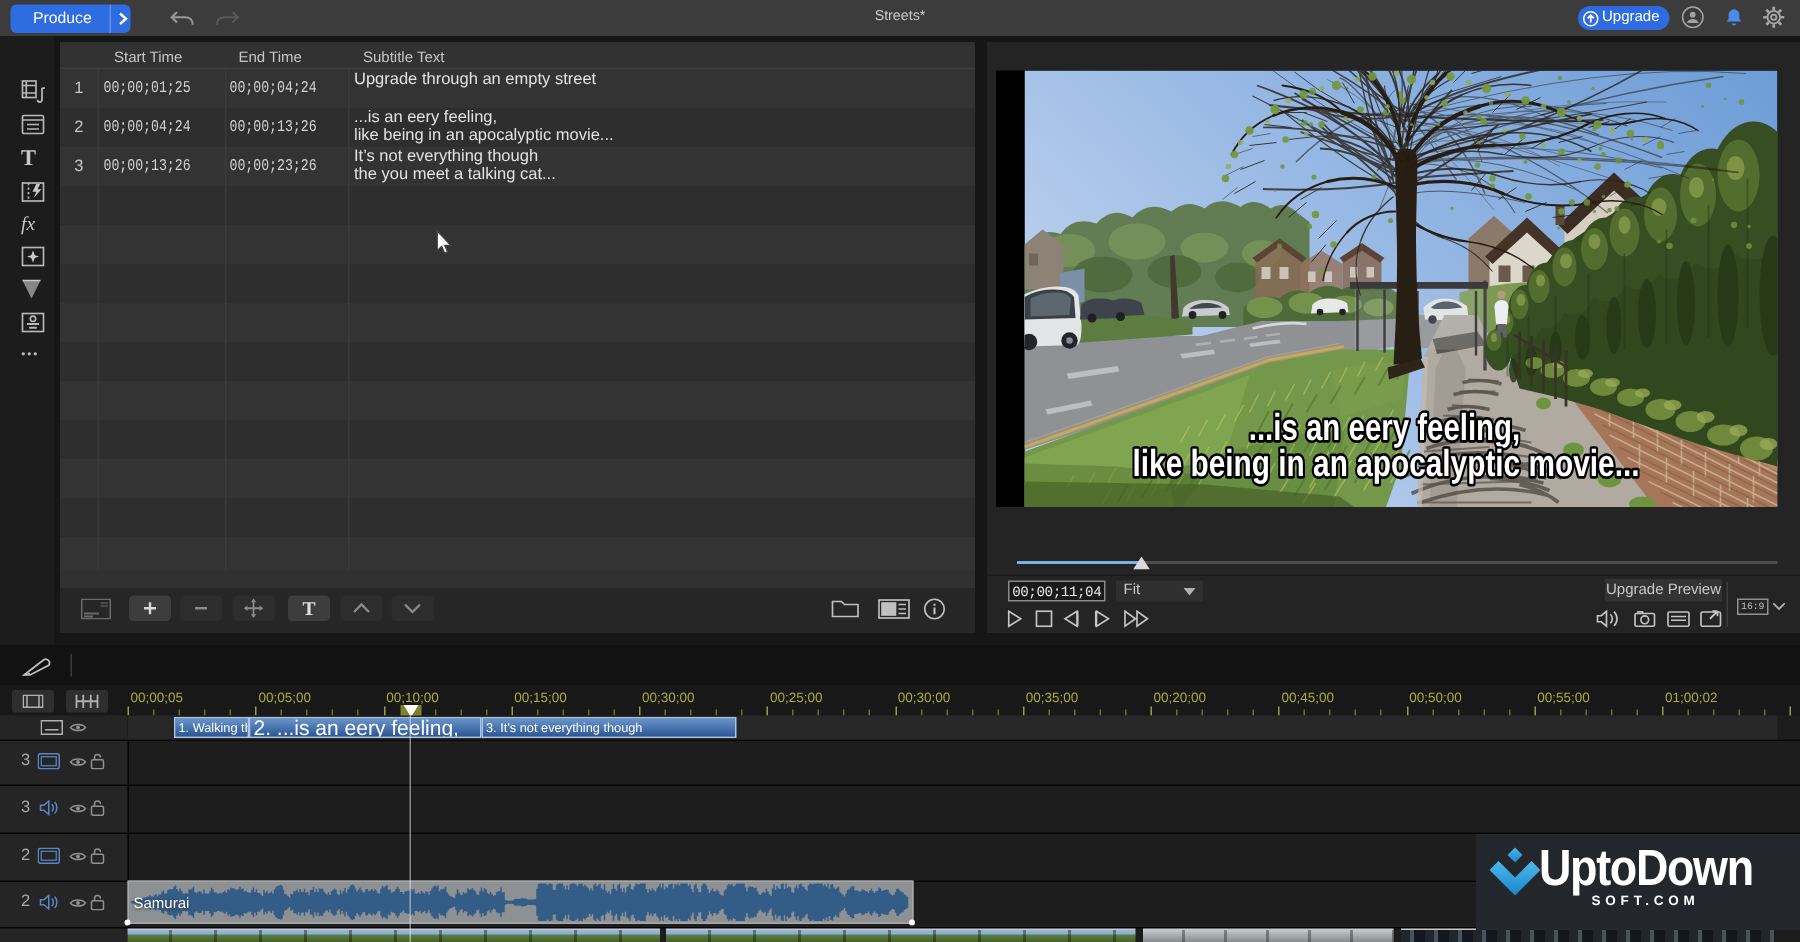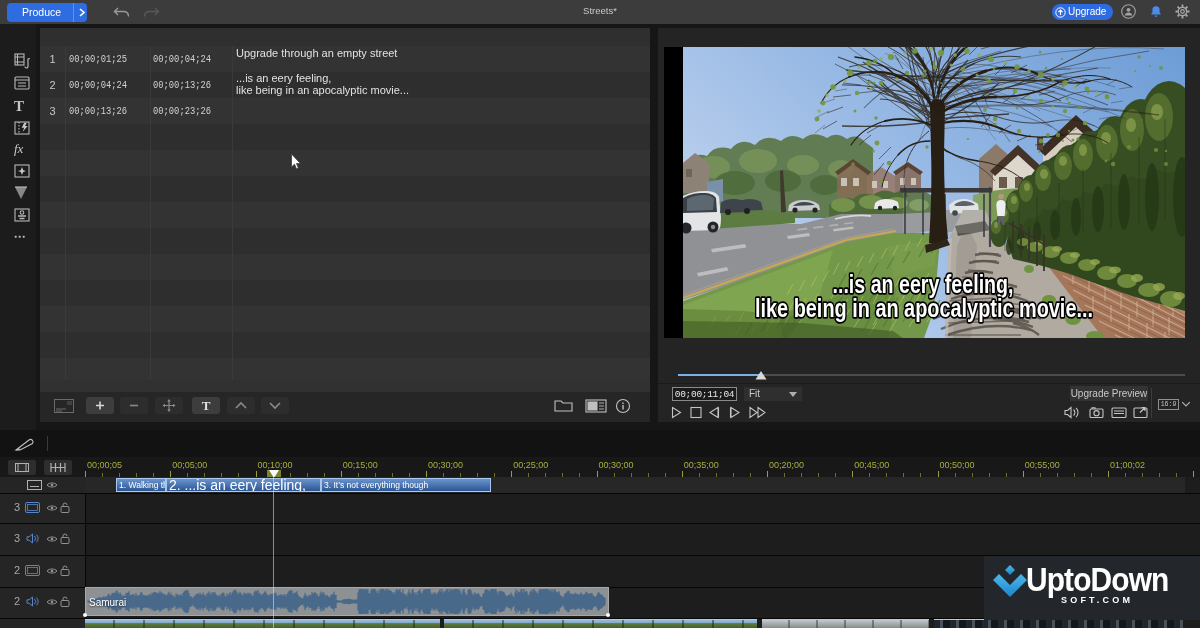--- a/index.html
+++ b/index.html
@@ -98,20 +98,25 @@
           <circle cx="8" cy="4.5" r="1.8"></circle>
         </g>
       </svg></div>
     <div class="abs" style="left: 14px; top: 208px;">
       <div style="color: rgb(184, 184, 184); font-size: 5px; letter-spacing: 1px; line-height: 8px;">●●●</div>
     </div>
   </div>
 
 <div class="abs" style="left:40px;top:28px;width:610px;height:394px;background:#2f2f2f" id="panel">
 
+  <div class="abs" style="left:0;top:2px;width:610px;height:16px;background:#323232;border-bottom:1px solid #3d3d3d;color:#c6c6c6;font-size:10px">
+    <span class="abs" style="left:36px;top:3px">Start Time</span>
+    <span class="abs" style="left:119px;top:3px">End Time</span>
+    <span class="abs" style="left:202px;top:3px">Subtitle Text</span>
+  </div>
   <div id="rows">
       <div class="abs" style="left:0;top:18px;width:610px;height:26px;background:#333333"></div>
       <div class="abs" style="left:0;top:44px;width:610px;height:26px;background:#2e2e2e"></div>
       <div class="abs" style="left:0;top:70px;width:610px;height:26px;background:#333333"></div>
       <div class="abs" style="left:0;top:96px;width:610px;height:26px;background:#2e2e2e"></div>
       <div class="abs" style="left:0;top:122px;width:610px;height:26px;background:#333333"></div>
       <div class="abs" style="left:0;top:148px;width:610px;height:26px;background:#2e2e2e"></div>
       <div class="abs" style="left:0;top:174px;width:610px;height:26px;background:#333333"></div>
       <div class="abs" style="left:0;top:200px;width:610px;height:26px;background:#2e2e2e"></div>
       <div class="abs" style="left:0;top:226px;width:610px;height:26px;background:#333333"></div>
@@ -130,20 +135,21 @@
   <div class="abs mono" style="left:29px;top:18px;color:#d2d2d2;font-size:11px;line-height:26px;transform:scaleX(0.8);transform-origin:left center">00;00;01;25</div>
   <div class="abs mono" style="left:112.5px;top:18px;color:#d2d2d2;font-size:11px;line-height:26px;transform:scaleX(0.8);transform-origin:left center">00;00;04;24</div>
   <div class="abs" style="left:196px;top:19px;color:#e2e2e2;font-size:11px">Upgrade through an empty street</div>
   <div class="abs" style="left:0;top:44px;width:25px;height:26px;color:#c8c8c8;font-size:11px;text-align:center;line-height:26px">2</div>
   <div class="abs mono" style="left:29px;top:44px;color:#d2d2d2;font-size:11px;line-height:26px;transform:scaleX(0.8);transform-origin:left center">00;00;04;24</div>
   <div class="abs mono" style="left:112.5px;top:44px;color:#d2d2d2;font-size:11px;line-height:26px;transform:scaleX(0.8);transform-origin:left center">00;00;13;26</div>
   <div class="abs" style="left:196px;top:45px;color:#e2e2e2;font-size:11px;line-height:11.5px">...is an eery feeling,<br>like being in an apocalyptic movie...</div>
   <div class="abs" style="left:0;top:70px;width:25px;height:26px;color:#c8c8c8;font-size:11px;text-align:center;line-height:26px">3</div>
   <div class="abs mono" style="left:29px;top:70px;color:#d2d2d2;font-size:11px;line-height:26px;transform:scaleX(0.8);transform-origin:left center">00;00;13;26</div>
   <div class="abs mono" style="left:112.5px;top:70px;color:#d2d2d2;font-size:11px;line-height:26px;transform:scaleX(0.8);transform-origin:left center">00;00;23;26</div>
+  <div class="abs" style="left:196px;top:71px;color:#e2e2e2;font-size:11px;line-height:11.5px">It’s not everything though<br>the you meet a talking cat...</div>
 
   <svg class="abs" style="left:250px;top:125px" width="12" height="17" viewBox="0 0 12 17">
       <path d="M1.5 1v13l3-2.8 1.9 4.6 2-0.9-1.9-4.3h4z" fill="#fff" stroke="#444" stroke-width="0.9"></path>
     </svg>
 
   <div class="abs" style="left:0;top:364px;width:610px;height:30px;background:#262626" id="ptoolbar">
       <svg class="abs" style="left:14px;top:7px" width="20" height="14" viewBox="0 0 20 14" fill="none" stroke="#6a6a6a" stroke-width="1">
         <rect x="0.5" y="0.5" width="19" height="13"></rect>
         <path d="M2 10h10M2 12h6" stroke-width="1.2"></path>
         <path d="M13 3h5M13 5h5" stroke-width="0.8"></path>

